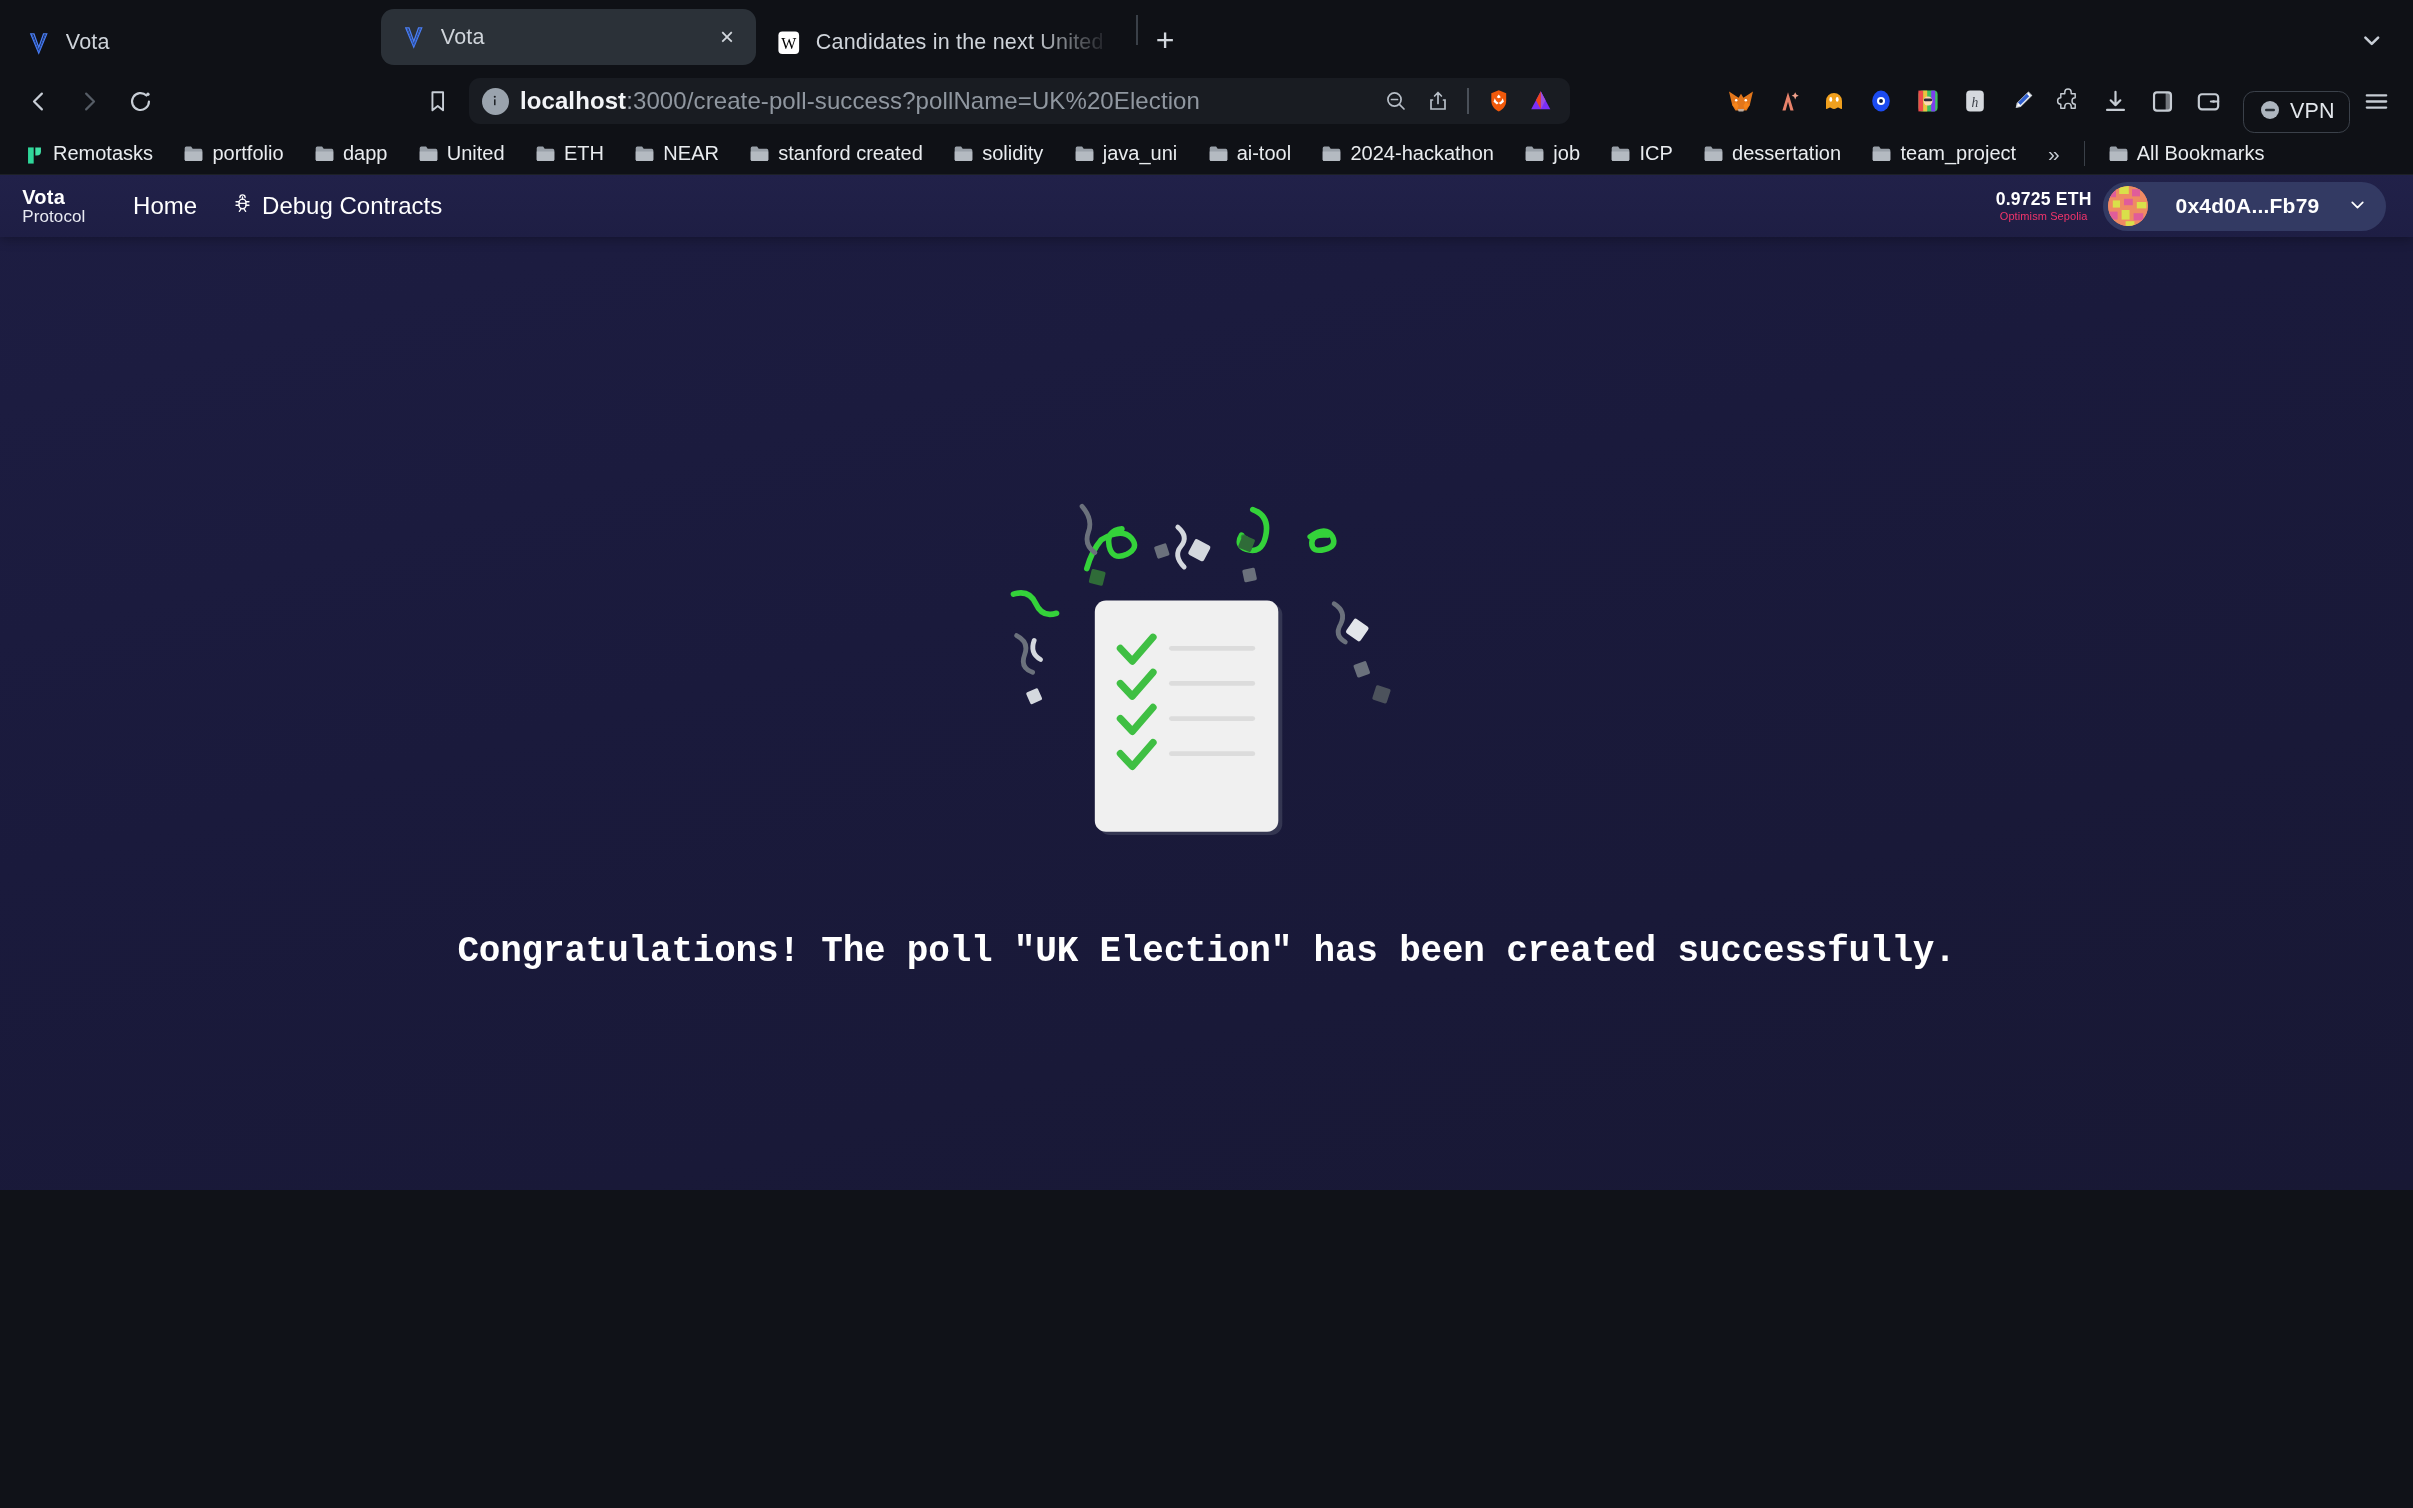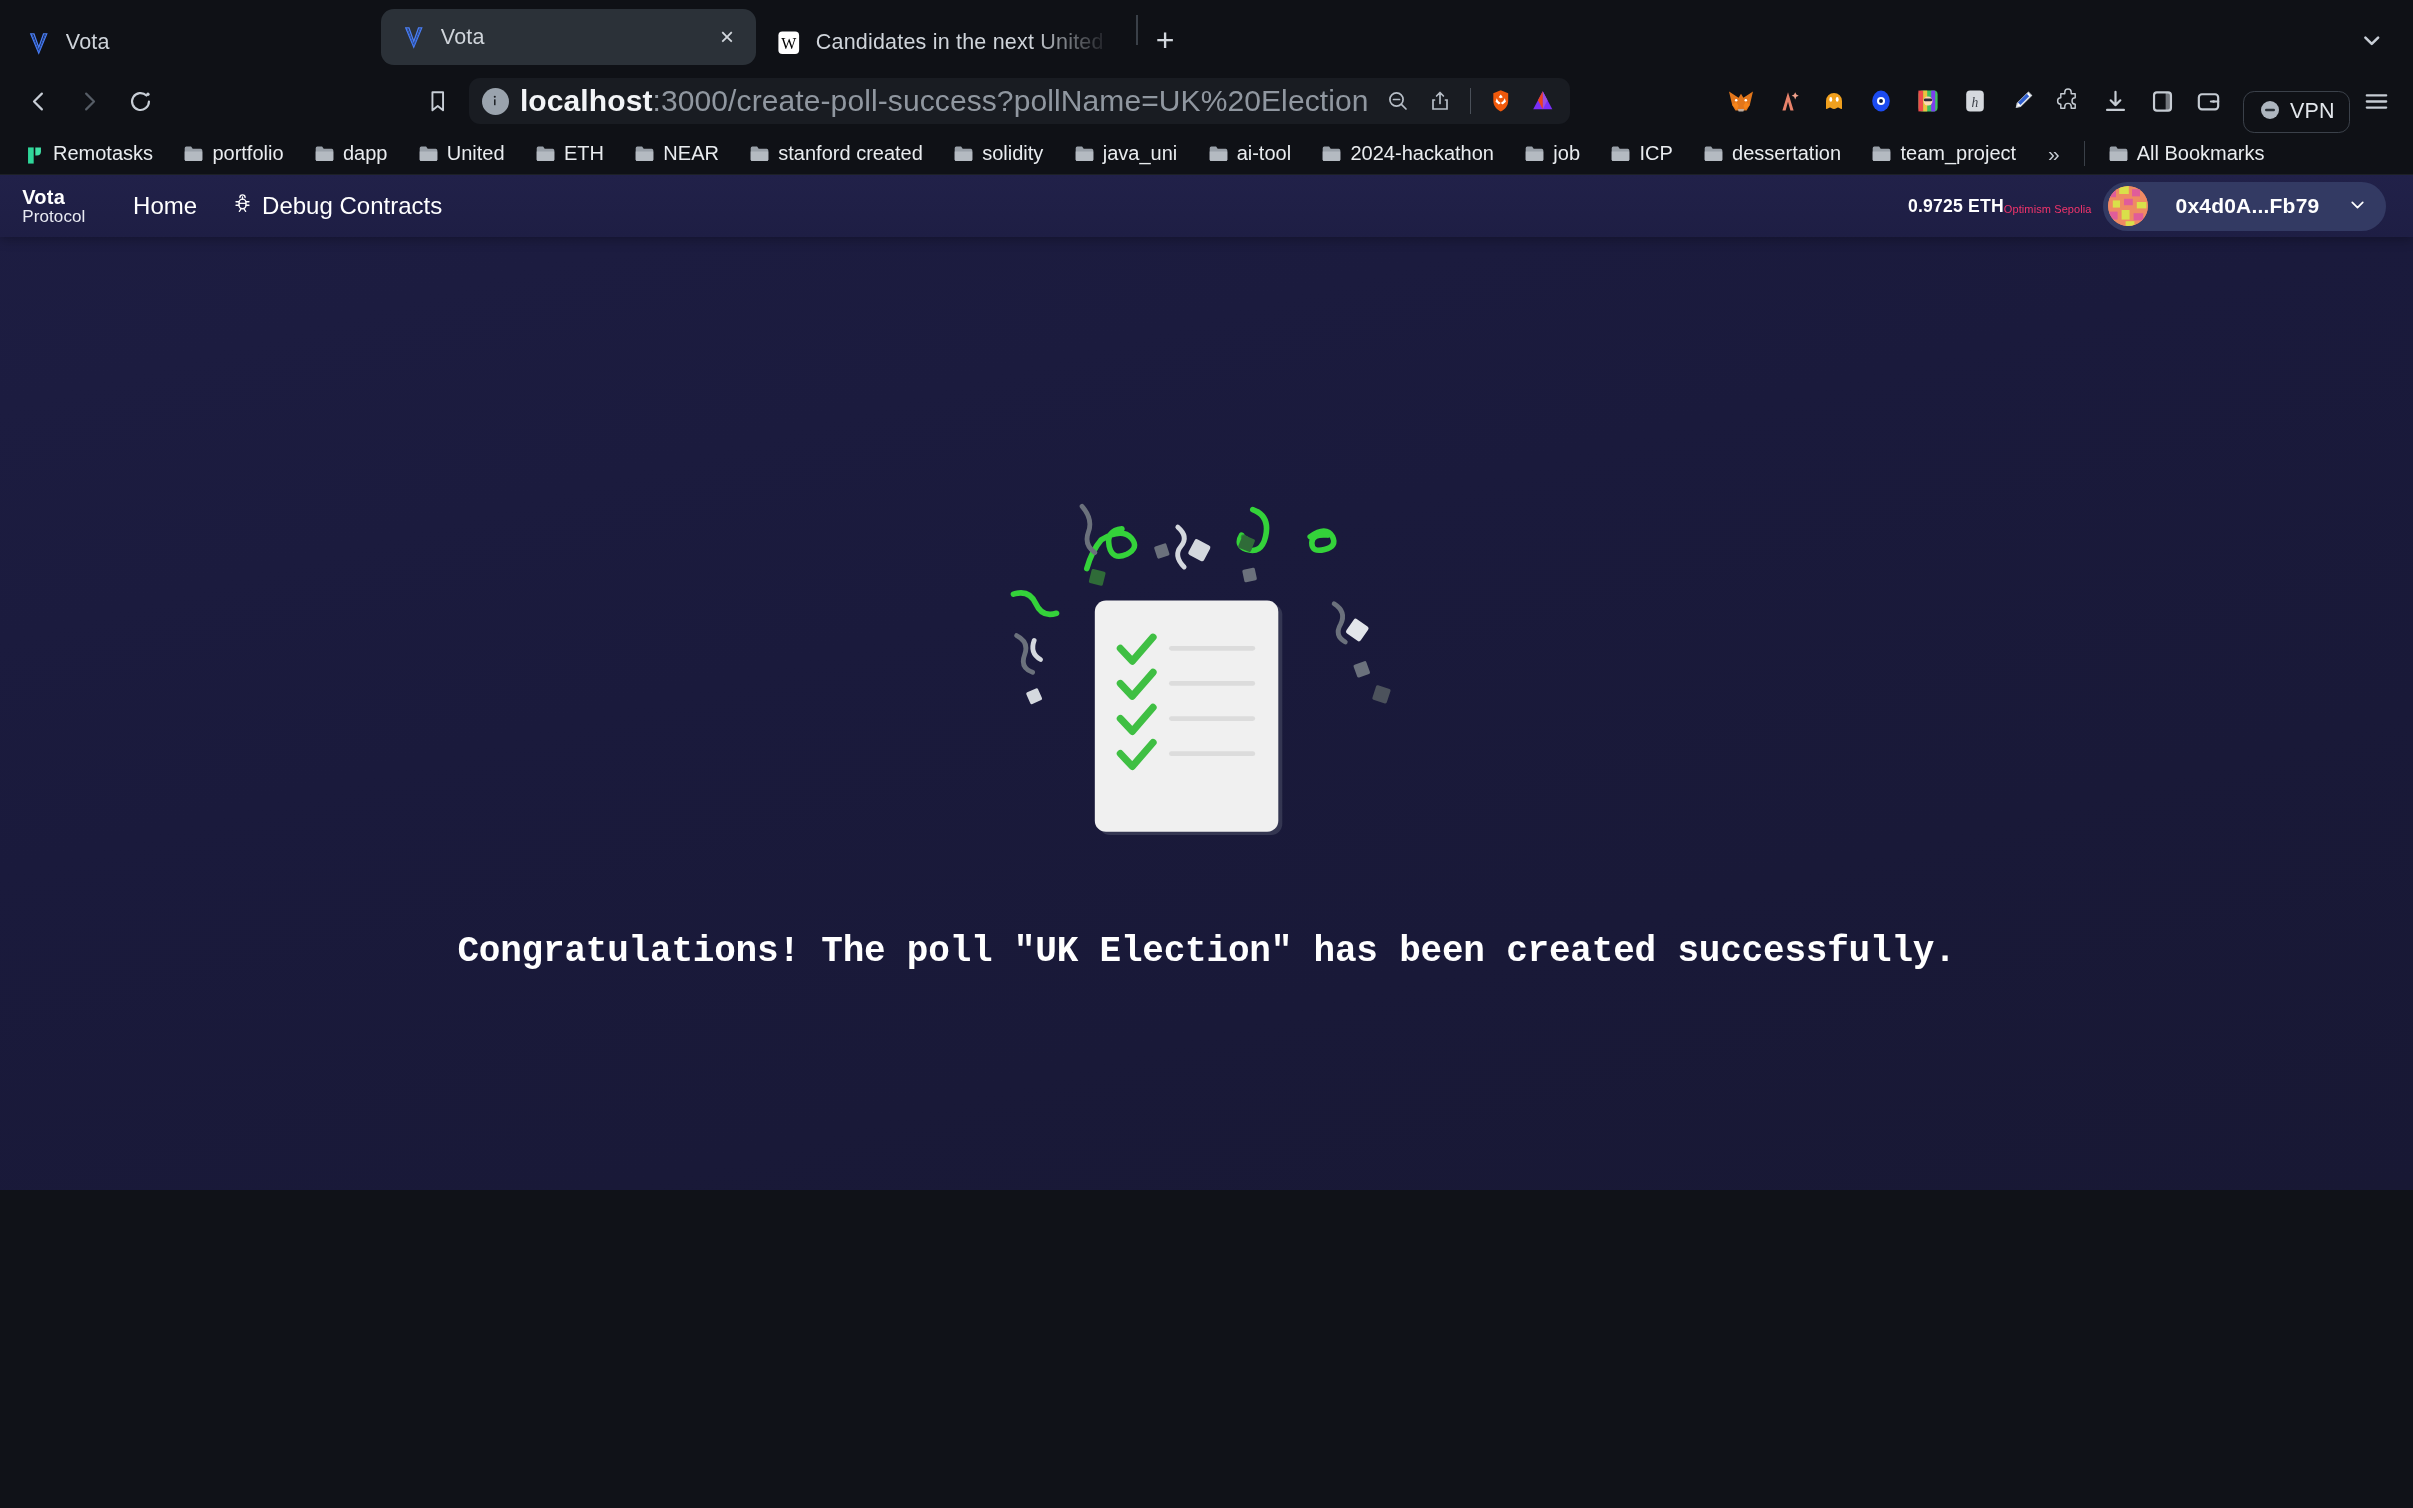--- a/index.html
+++ b/index.html
@@ -62,21 +62,21 @@
     margin-left:239px; margin-right:8px;
   }
   .omnibox {
     flex:1; height:46px; background:#191c22; border-radius:11.2px;
     display:flex; align-items:center; padding:0 11.2px 0 12.8px; gap:11.2px; max-width:1101px;
   }
   .info-badge {
     width:27px; height:27px; border-radius:50%; background:#9aa3ad;
     display:flex; align-items:center; justify-content:center; flex:none;
   }
-  .url { font-size:30px; color:#9097a0; white-space:nowrap; letter-spacing:0.1px;text-align:center; }
+  .url { font-size:24px; color:#9097a0; white-space:nowrap; letter-spacing:0.1px;text-align:center; }
   .url b { color:#f2f4f7; font-weight:700; }
   .omni-icons { margin-left:auto; display:flex; align-items:center; gap:4.8px; }
   .omni-ic { width:37px; height:37px; display:flex; align-items:center; justify-content:center; }
   .omni-sep { width:1.6px; height:25.5px; background:#4a5059; margin:0 6.4px; }
   .ext-bar { display:flex; align-items:center; gap:4.8px; margin-left:11.2px; }
   .ext { width:42px; height:42px; display:flex; align-items:center; justify-content:center; flex:none; }
   .vpn-btn {
     display:flex; align-items:center; gap:8px; height:42px; padding:0 14.4px;
     border:1.6px solid #3b414a; border-radius:11.2px; margin-left:8px;margin-top:21px;
   }
@@ -105,21 +105,21 @@
     position:relative; z-index:5;
   }
   .brand { display:flex; flex-direction:column; line-height:1.05; margin-right:30px; }
   .brand-top { font-size:20px; font-weight:700; color:#ffffff; letter-spacing:0.2px; }
   .brand-sub { font-size:17px; color:#e8eaf2; font-weight:400; letter-spacing:0.1px; }
   .navlink {
     display:flex; align-items:center; gap:8.8px; padding:8px 17.6px; border-radius:19px;
     font-size:24px; color:#ffffff; white-space:nowrap;text-align:center;
   }
   .hdr-right { margin-left:auto; display:flex; align-items:center; gap:11.2px; }
-  .bal { display:flex; flex-direction:row; align-items:flex-end; line-height:1.18; }
+  .bal { display:flex; flex-direction:column; align-items:center; line-height:1.18; }
   .bal-eth { font-size:17.6px; font-weight:700; color:#ffffff; letter-spacing:0.2px; }
   .bal-net { font-size:11px; color:#f2346b; letter-spacing:0.1px; }
   .acct {
     display:flex; align-items:center; gap:28px; background:#333a63;
     height:49px; border-radius:25px; padding:0 17.6px 0 4.8px;
   }
   .avatar {
     width:40px; height:40px; border-radius:50%; flex:none; overflow:hidden;
     background:#e8835f;
   }

